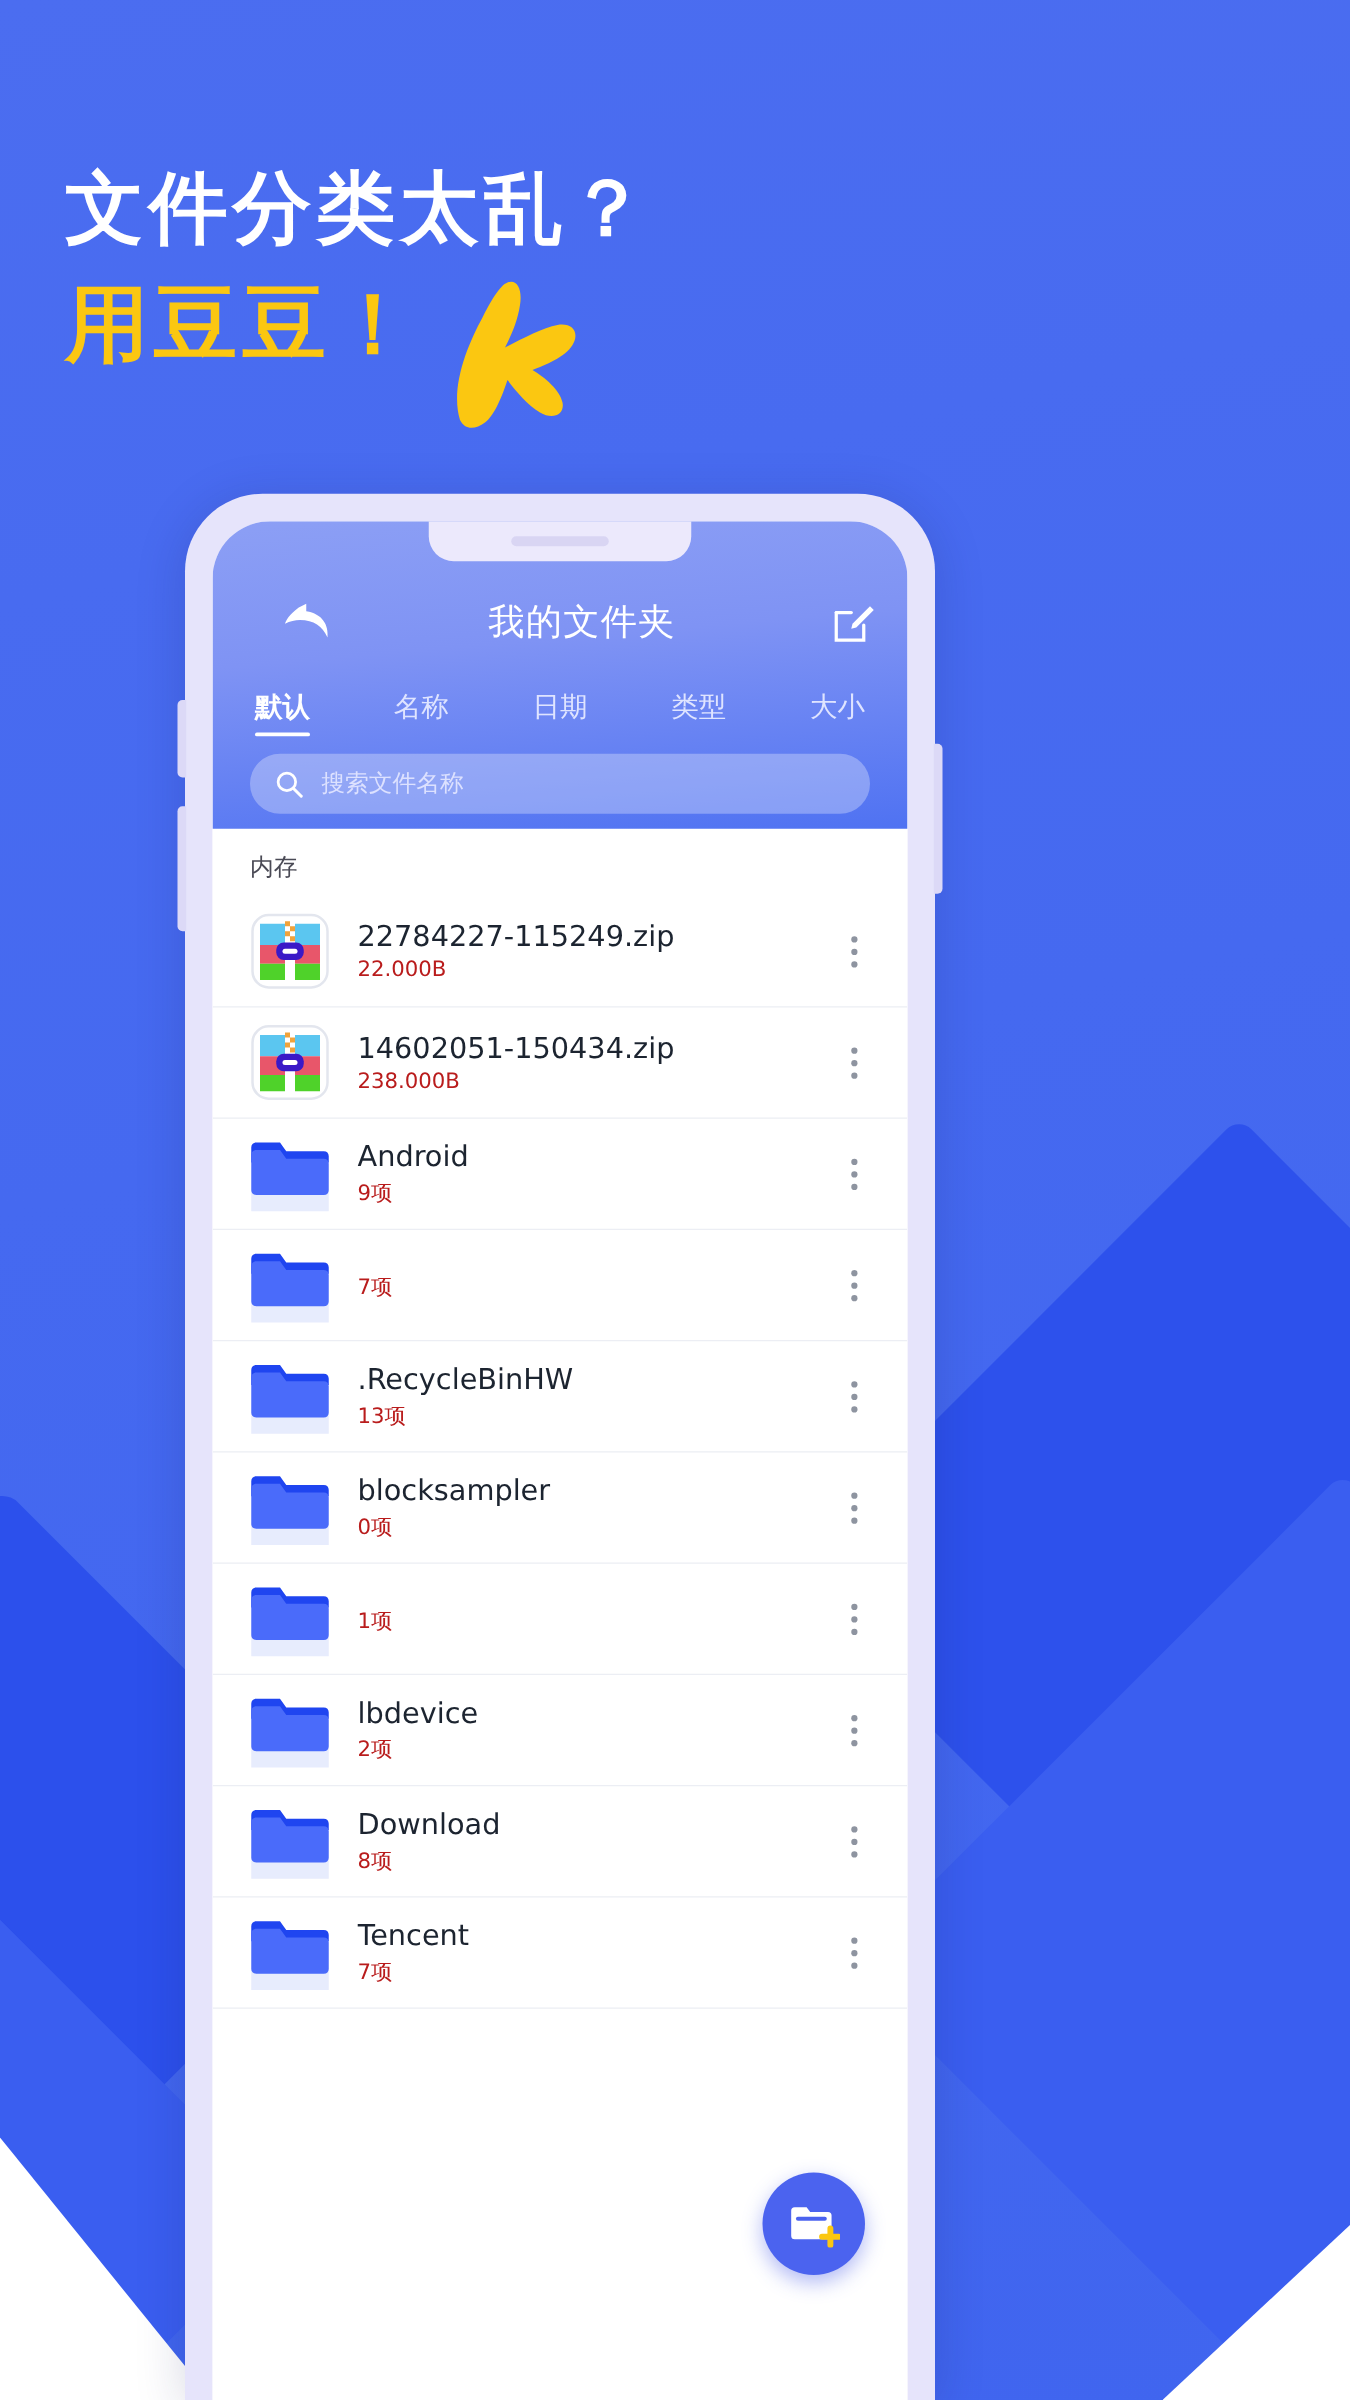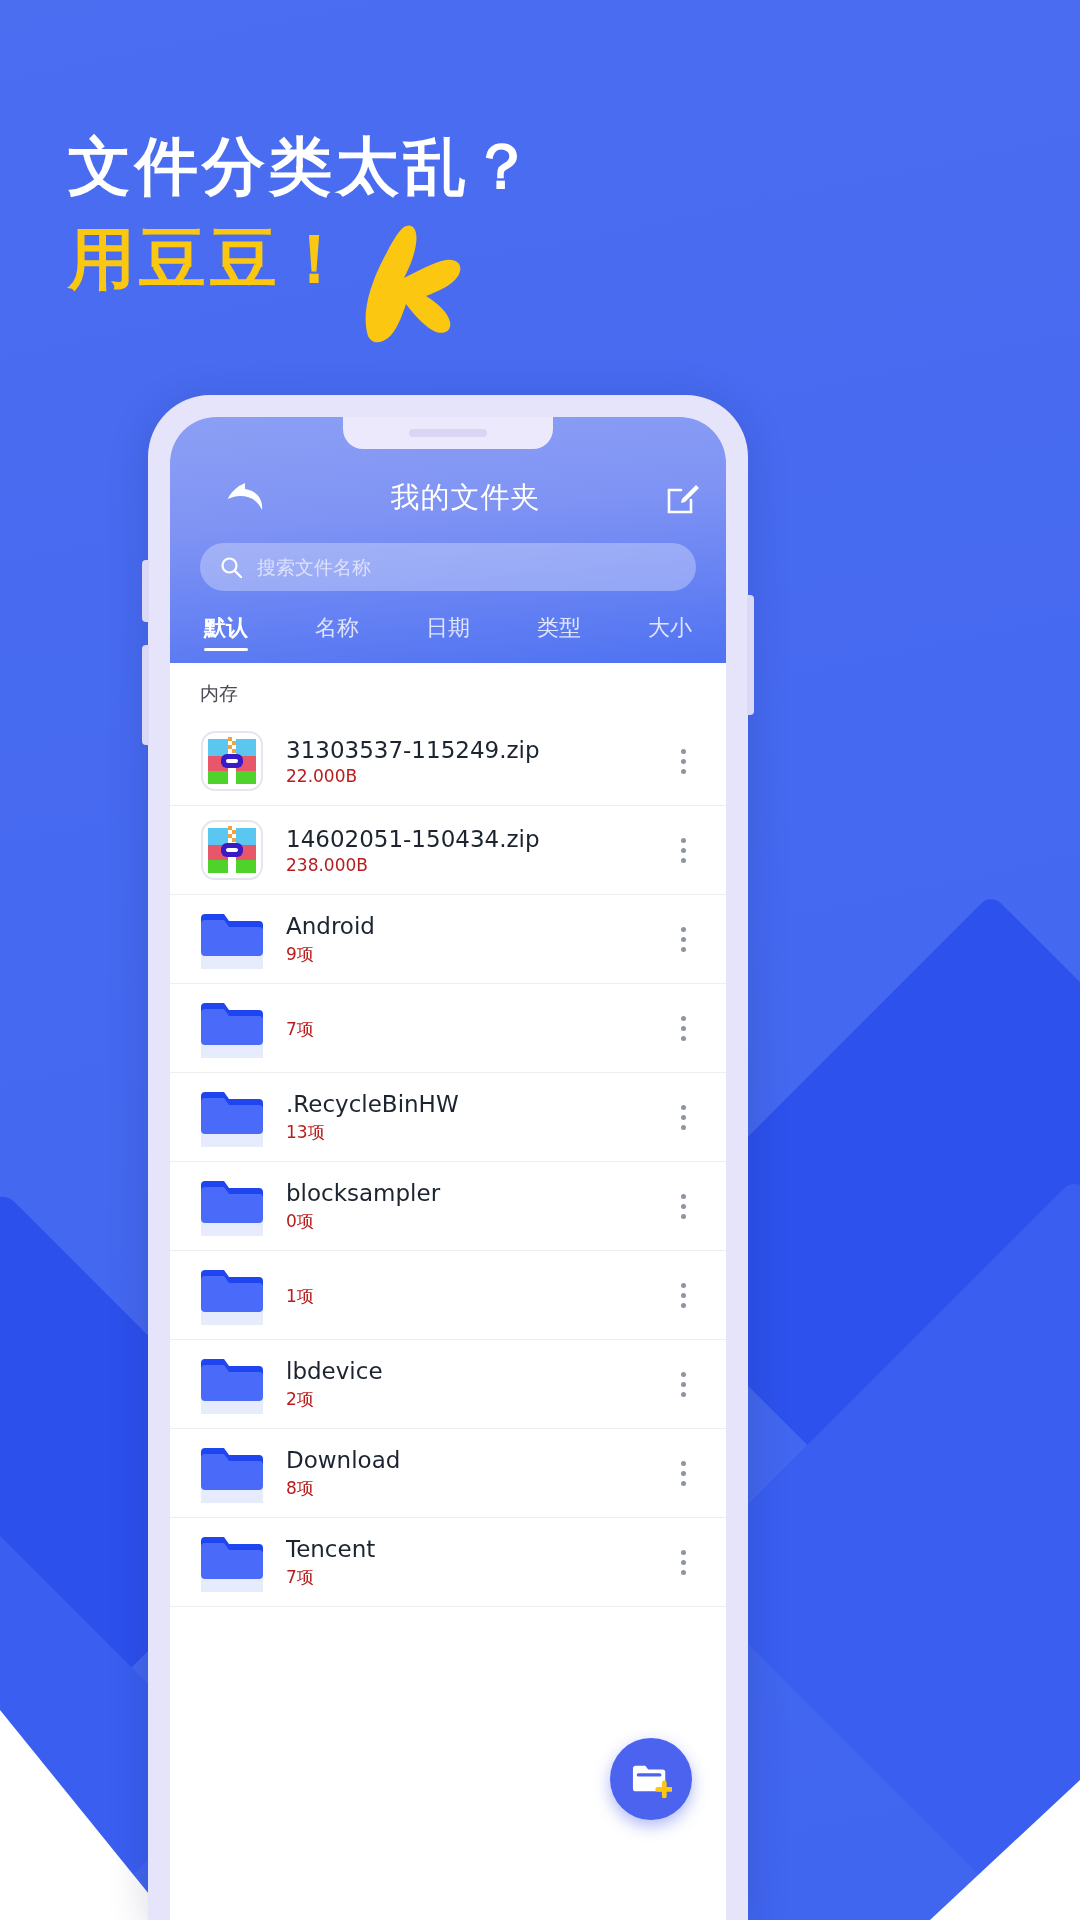--- a/index.html
+++ b/index.html
@@ -51,21 +51,21 @@
     clip-path:polygon(0 120px,0 330px,170px 330px);
   }
   #bg-white-corner-r {
     position:absolute; right:0; bottom:0;
     width:150px; height:200px;
     background:#ffffff;
     clip-path:polygon(150px 60px,150px 200px,0 200px);
   }
 
   
-  #headline { position:absolute; left:68px; top:132px; z-index:6; }
+  #headline { position:absolute; left:52px; top:132px; z-index:6; }
   .hl-line1 {
     font-size:63px; font-weight:bold; color:#ffffff;
     letter-spacing:4px; line-height:1.12;
     font-family:"DejaVu Sans","Liberation Sans",sans-serif;
   }
   .hl-line2 {
     margin-top:20px;
     font-size:67px; font-weight:bold; color:#fbc711;
     letter-spacing:4px; line-height:1.1;
     font-family:"DejaVu Sans","Liberation Sans",sans-serif;
@@ -238,36 +238,36 @@
                    C38 20 33 11 20 9 L20 3 Z" fill="#ffffff"></path>
         </svg>
         <div id="page-title-txt">我的文件夹</div>
         <svg id="edit-icon" viewBox="0 0 34 34">
           <path d="M3 9 L3 31 L25 31 L25 19" fill="none" stroke="#ffffff" stroke-width="2.6" stroke-linecap="round"></path>
           <path d="M3 9 L15 9" fill="none" stroke="#ffffff" stroke-width="2.6" stroke-linecap="round"></path>
           <path d="M16 18 L30 4 L33 7 L19 21 L15 22 Z" fill="#ffffff"></path>
         </svg>
       </div>
 
+      <div id="tabs">
+        <div class="tab active">默认</div>
+        <div class="tab">名称</div>
+        <div class="tab">日期</div>
+        <div class="tab">类型</div>
+        <div class="tab">大小</div>
+      </div>
+
       <div id="search-wrap">
         <div id="search-bar">
           <svg id="search-icon" viewBox="0 0 23 23">
             <circle cx="9.5" cy="9.5" r="7" fill="none" stroke="#ffffff" stroke-width="2.2"></circle>
             <line x1="14.8" y1="14.8" x2="21" y2="21" stroke="#ffffff" stroke-width="2.4" stroke-linecap="round"></line>
           </svg>
           <input id="search-input" type="text" placeholder="搜索文件名称" style="">
         </div>
-      </div>
-
-      <div id="tabs">
-        <div class="tab active">默认</div>
-        <div class="tab">名称</div>
-        <div class="tab">日期</div>
-        <div class="tab">类型</div>
-        <div class="tab">大小</div>
       </div>
     </div>
 
     <div id="list-area">
       <div id="section-label">内存</div>
       <div id="rows-container">
   <div class="row">
     <svg class="row-icon" viewBox="0 0 64 62">
     <rect x="2" y="2" width="60" height="58" rx="13" fill="#ffffff" stroke="#e3e6ee" stroke-width="2"></rect>
     <rect x="8" y="9" width="21" height="17" fill="#5bc6f0"></rect>
@@ -278,21 +278,21 @@
     <rect x="35" y="41" width="21" height="13" fill="#4fd22a"></rect>
     <rect x="28" y="7" width="8" height="48" fill="#ffffff"></rect>
     <rect x="28" y="7" width="4" height="4" fill="#f0a33c"></rect>
     <rect x="32" y="11" width="4" height="4" fill="#f0a33c"></rect>
     <rect x="28" y="15" width="4" height="4" fill="#f0a33c"></rect>
     <rect x="32" y="19" width="4" height="4" fill="#f0a33c"></rect>
     <rect x="21" y="24" width="22" height="14" rx="6" fill="#3a19c7"></rect>
     <rect x="26" y="29" width="12" height="4" rx="2" fill="#ffffff"></rect>
   </svg>
     <div class="row-text">
-      <div class="row-name">31303537-115249.zip</div>
+      <div class="row-name">22784227-115249.zip</div>
       <div class="row-sub">22.000B</div>
     </div>
     <div class="row-more">
       <i></i>
               <i></i>
               <i></i>
     </div>
   </div>
 
   <div class="row">

